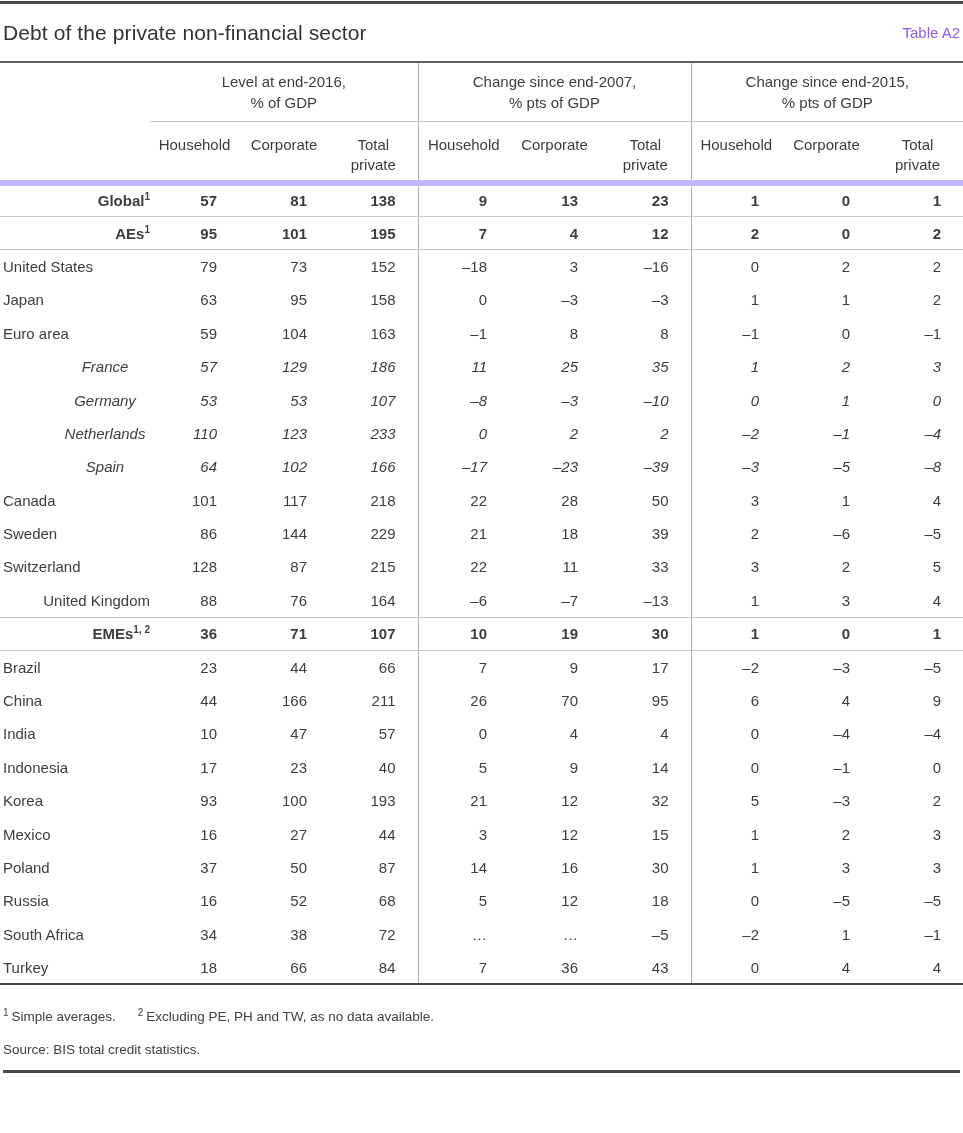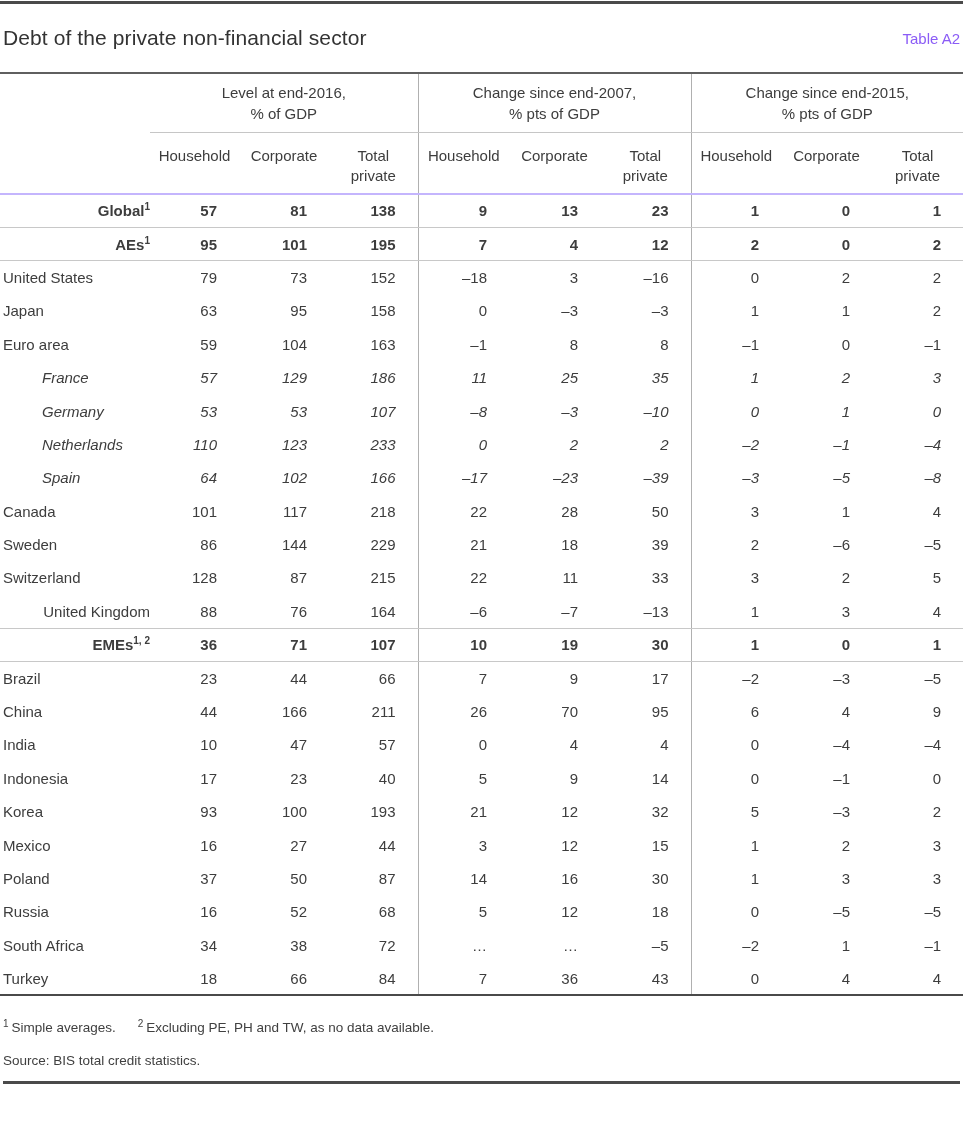--- a/index.html
+++ b/index.html
@@ -4,50 +4,50 @@
 <style>
   html,body{margin:0;padding:0;background:#ffffff;}
   .page{
     width:963px;height:1133px;background:#ffffff;overflow:hidden;
     font-family:"Liberation Sans","DejaVu Sans",sans-serif;color:#3d3d3d;
     box-sizing:border-box;position:relative;
   }
   .top-rule{height:3px;background:#4a4a4a;margin-top:1px;}
   .bottom-rule{height:3px;background:#4a4a4a;margin-top:12px;}
   .titlebar{
-    height:70px;display:flex;align-items:center;justify-content:space-between;
+    height:59px;display:flex;align-items:center;justify-content:space-between;
     padding:0 3px;border-bottom:2px solid #5f5f5f;box-sizing:border-box;
   }
   .title{font-size:21px;font-weight:normal;color:#333333;letter-spacing:0.1px;}
   .table-label{font-size:15px;color:#8b5cf6;}
 
   table.debt{width:963px;border-collapse:collapse;table-layout:fixed;
     border-bottom:2px solid #4a4a4a;}
   table.debt th,table.debt td{box-sizing:border-box;}
 
   tr.ghead{height:58px;}
   tr.ghead th{font-weight:normal;font-size:15px;text-align:center;vertical-align:middle;}
   th.group{border-bottom:1px solid #c6c6c6;margin-top:16px;}
   th.group .gline{display:block;line-height:21px;}
 
   tr.shead{height:62px;}
   tr.shead th{
     font-weight:normal;font-size:15px;text-align:center;vertical-align:top;
-    padding-top:13px;line-height:20px;border-bottom:2px solid #c4b5fd;
+    padding-top:13px;line-height:20px;border-bottom:6px solid #c4b5fd;
   }
   .wrap{display:inline-block;width:58px;line-height:20px;}
 
   tbody td{font-size:15px;height:33.4px;padding:0;vertical-align:middle;color:#3d3d3d;}
   td.label{text-align:left;padding-left:3px;}
   td.num{text-align:right;padding-right:22px;}
   .vline{border-left:1px solid #b0b0b0;}
   tr.sep td{border-bottom:1px solid #c8c8c8;text-align:right;}
   tr.bold td{font-weight:bold;}
   tr.italic td{font-style:italic;}
-  tr.italic td.label{padding-left:42px;}
+  tr.italic td.label{padding-left:60px;text-align:center;}
   sup{font-size:10px;line-height:0;}
 
   .fnblock{padding:24px 3px 0;font-size:13.5px;line-height:16px;color:#404040;}
   .fn{margin:0 0 17px 0;}
   .fn .fn2{margin-left:18px;}
   .fn sup{margin-right:3px;}
   .source{margin:0;}
 </style>
 </head>
 <body>

